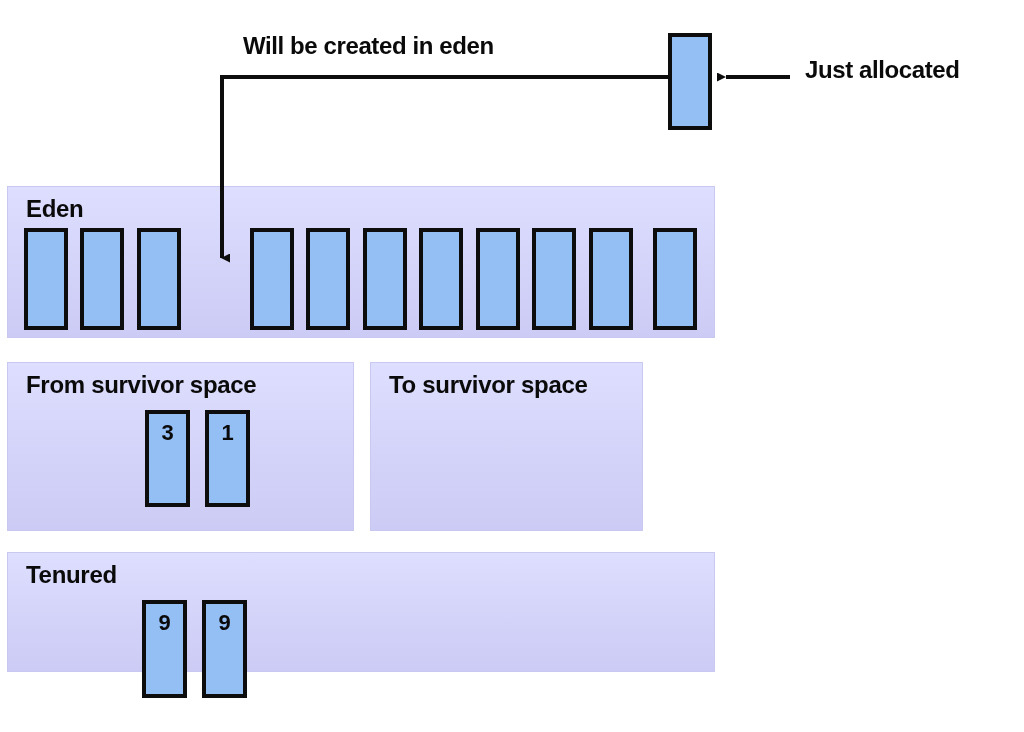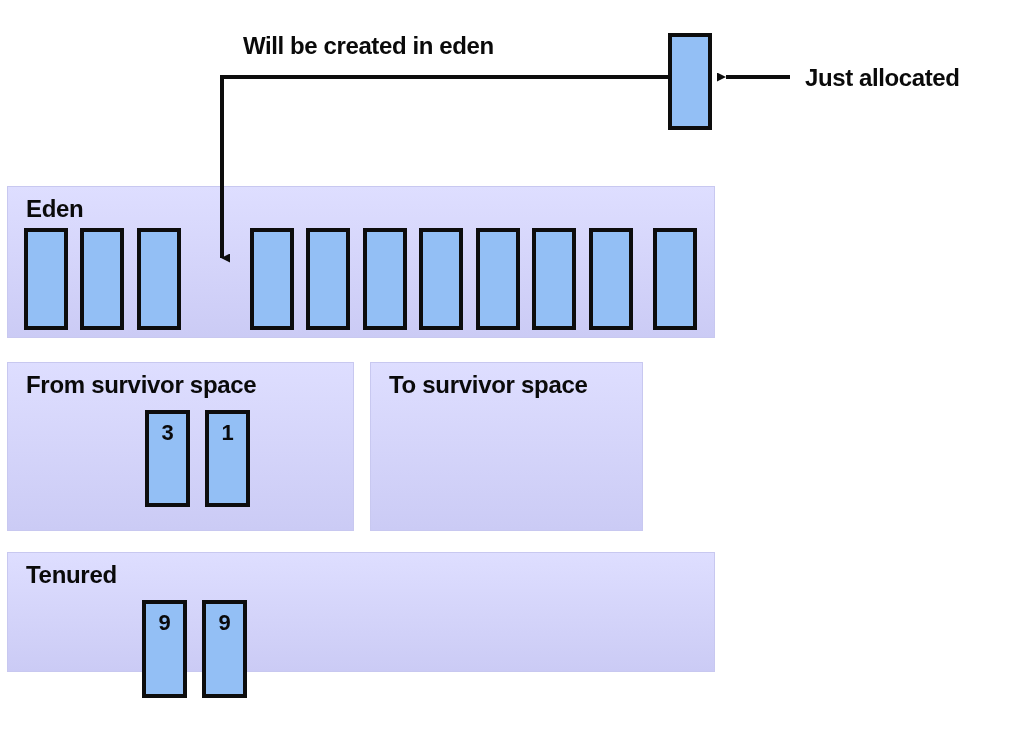--- a/index.html
+++ b/index.html
@@ -89,21 +89,21 @@
       <div class="region-label">Tenured</div>
     </div>
   </div>
 
 <div class="block" id="new-object-block" style="left: 668px; top: 33px; width: 44px; height: 97px;">
   <span class="age"></span>
 </div>
 
 <div class="callout" id="label-will-be-created" style="left: 243px; top: 32px;">Will be created in eden</div>
 
-<div class="callout" id="label-just-allocated" style="left: 805px; top: 64px;">Just allocated</div>
+<div class="callout" id="label-just-allocated" style="left: 805px; top: 56px;">Just allocated</div>
 
 <svg id="connectors" viewBox="0 0 1024 732" xmlns="http://www.w3.org/2000/svg">
   <defs>
     <marker id="arrowhead-down" markerWidth="9" markerHeight="9" refX="4.5" refY="8" orient="auto" markerUnits="userSpaceOnUse">
       <polygon points="0,0 9,0 4.5,9" fill="#0d0d0d"></polygon>
     </marker>
     <marker id="arrowhead-left" markerWidth="9" markerHeight="9" refX="0" refY="4.5" orient="auto" markerUnits="userSpaceOnUse">
       <polygon points="9,0 9,9 0,4.5" fill="#0d0d0d"></polygon>
     </marker>
   </defs>

